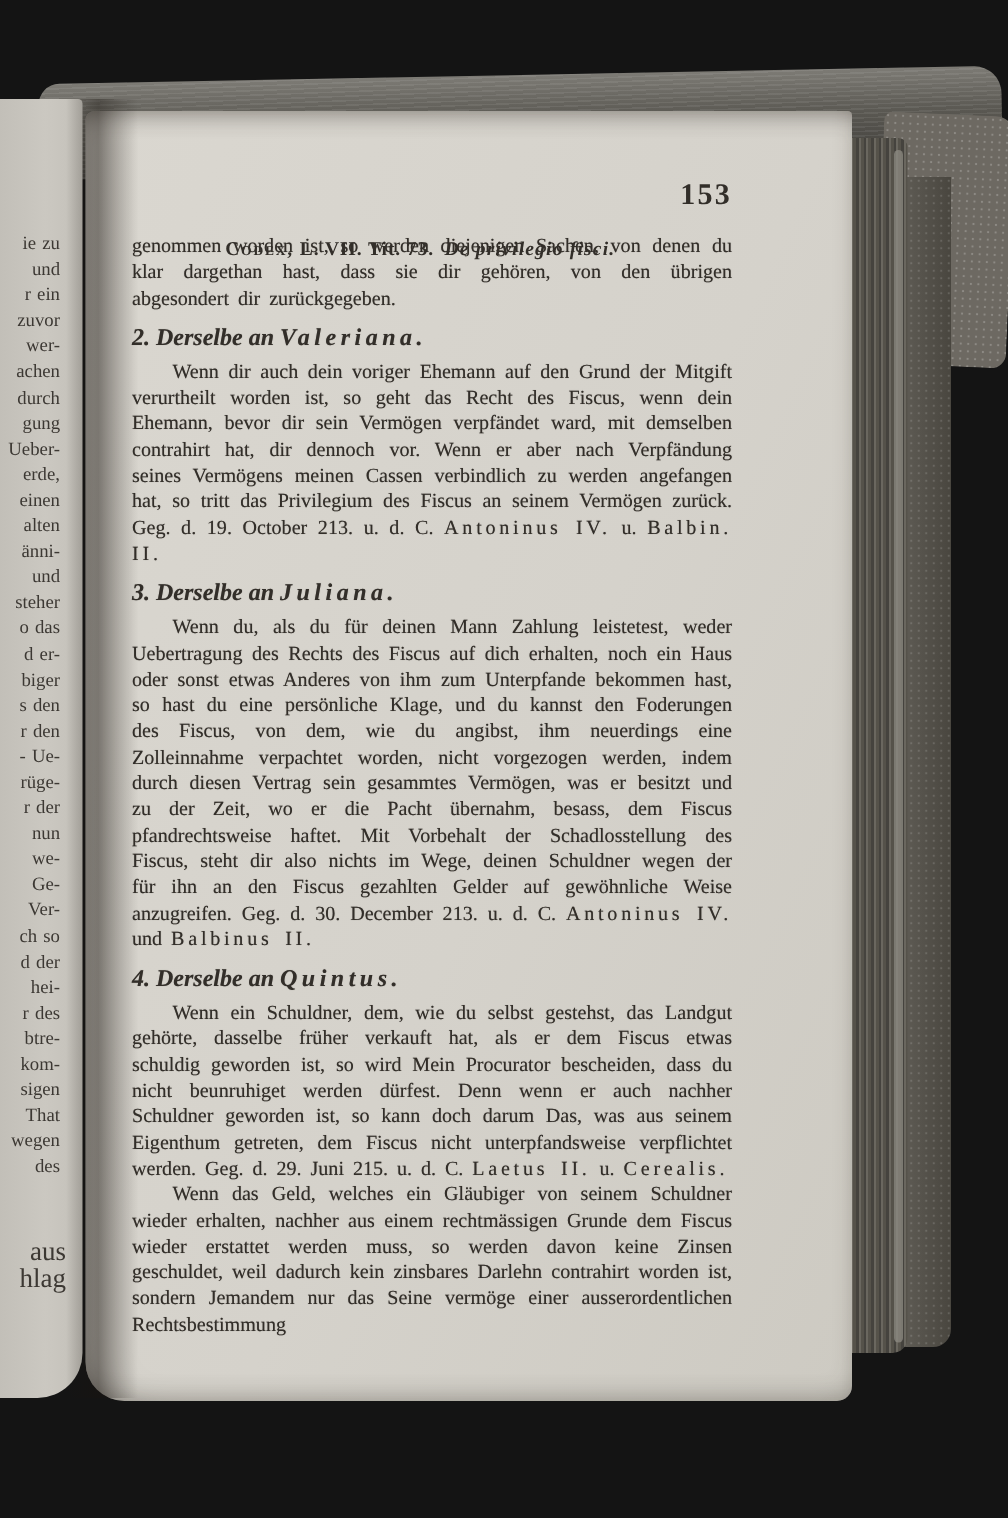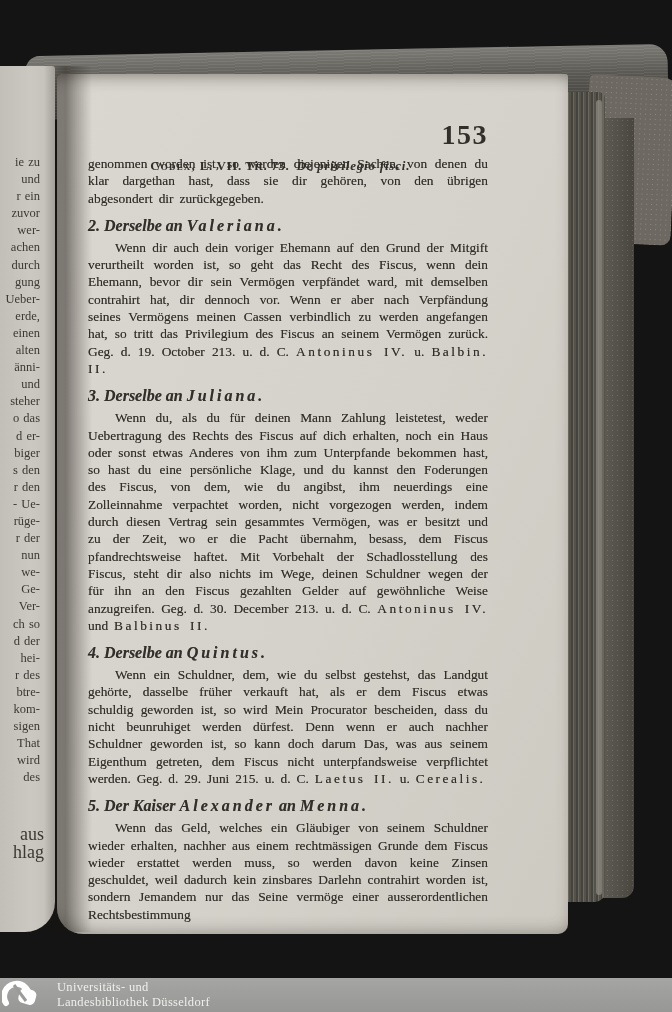--- a/index.html
+++ b/index.html
@@ -44,21 +44,21 @@
     box-shadow:inset 18px 0 28px -16px rgba(25,20,15,.55),
                inset 0 12px 16px -11px rgba(50,45,40,.45),
                inset -5px -10px 16px -9px rgba(60,55,48,.3);
     z-index:2;}
   .content{position:absolute;left:31px;top:48px;width:400px;color:#322e29;}
   .runhead-row{position:relative;height:24px;margin-bottom:9px;}
   .runhead{position:absolute;left:50%;transform:translateX(-53%);top:4px;
     white-space:nowrap;font-size:13px;font-weight:bold;letter-spacing:.6px;margin-top:32px;}
   .sc{font-variant:small-caps;letter-spacing:1.2px;}
   .runhead i{font-weight:bold;letter-spacing:.8px;}
-  .pagenum{position:absolute;right:0;top:-3px;font-size:28px;font-weight:bold;
+  .pagenum{position:absolute;right:0;top:-3px;font-size:20px;font-weight:bold;
     letter-spacing:1.5px;}
   .content p{margin:0;font-size:13.4px;line-height:17.3px;text-align:justify;
     word-spacing:2.6px;text-shadow:0 0 .5px rgba(45,40,35,.55);}
   p.cont{margin-top:4px;}
   .sec-h{margin:10px 0 4px;font-style:italic;font-size:16px;
     font-weight:bold;text-shadow:0 0 .5px rgba(45,40,35,.5);}
   .sec-h .sp{letter-spacing:3px;}
   .sec-body{text-indent:27px;}
   .sec-body .sp{letter-spacing:2.5px;}
   
@@ -110,21 +110,21 @@
         <div>Ge-</div>
         <div>Ver-</div>
         <div>ch so</div>
         <div>d der</div>
         <div>hei-</div>
         <div>r des</div>
         <div>btre-</div>
         <div>kom-</div>
         <div>sigen</div>
         <div>That</div>
-        <div>wird</div>
+        <div>wegen</div>
         <div>des</div>
       </div>
     <div class="frags-lower">
         <div>aus</div>
         <div>hlag</div>
       </div>
   </div>
   <div class="gutter"></div>
 
   <div class="page">
@@ -144,33 +144,21 @@
           </div>
           <div>
             <div class="sec-h"><span>3. </span><span>Derselbe an </span><span class="sp">Juliana.</span></div>
             <p class="sec-body"><span>Wenn du, als du für deinen Mann Zahlung leistetest, weder Uebertragung des Rechts des Fiscus auf dich erhalten, noch ein Haus oder sonst etwas Anderes von ihm zum Unterpfande bekommen hast, so hast du eine persönliche Klage, und du kannst den Foderungen des Fiscus, von dem, wie du angibst, ihm neuerdings eine Zolleinnahme verpachtet worden, nicht vorgezogen werden, indem durch diesen Vertrag sein gesammtes Vermögen, was er besitzt und zu der Zeit, wo er die Pacht übernahm, besass, dem Fiscus pfandrechtsweise haftet. Mit Vorbehalt der Schadlosstellung des Fiscus, steht dir also nichts im Wege, deinen Schuldner wegen der für ihn an den Fiscus gezahlten Gelder auf gewöhnliche Weise anzugreifen. Geg. d. 30. December 213. u. d. C. </span><span class="sp">Antoninus IV.</span><span> und </span><span class="sp">Balbinus II.</span></p>
           </div>
           <div>
             <div class="sec-h"><span>4. </span><span>Derselbe an </span><span class="sp">Quintus.</span></div>
             <p class="sec-body"><span>Wenn ein Schuldner, dem, wie du selbst gestehst, das Landgut gehörte, dasselbe früher verkauft hat, als er dem Fiscus etwas schuldig geworden ist, so wird Mein Procurator bescheiden, dass du nicht beunruhiget werden dürfest. Denn wenn er auch nachher Schuldner geworden ist, so kann doch darum Das, was aus seinem Eigenthum getreten, dem Fiscus nicht unterpfandsweise verpflichtet werden. Geg. d. 29. Juni 215. u. d. C. </span><span class="sp">Laetus II.</span><span> u. </span><span class="sp">Cerealis.</span></p>
           </div>
           <div>
-            <div class="sec-h"><span>5. </span><span>Der Kaiser </span><span class="sp">Alexander</span><span> an </span><span class="sp">Menna.</span></div>
             <p class="sec-body"><span>Wenn das Geld, welches ein Gläubiger von seinem Schuldner wieder erhalten, nachher aus einem rechtmässigen Grunde dem Fiscus wieder erstattet werden muss, so werden davon keine Zinsen geschuldet, weil dadurch kein zinsbares Darlehn contrahirt worden ist, sondern Jemandem nur das Seine vermöge einer ausserordentlichen Rechtsbestimmung</span></p>
           </div>
         </div>
 
     </div>
   </div>
 
-  <div class="bottom-bar">
-    <svg class="ulb-logo" width="48" height="32" viewBox="0 0 48 32">
-      <path d="M4 24 A 12.5 12.5 0 1 1 27 19" fill="none" stroke="#ffffff" stroke-width="6" stroke-linecap="round"></path>
-      <rect x="17" y="10" width="17" height="15" rx="5" fill="#ffffff" transform="rotate(16 25 17)"></rect>
-      <line x1="12" y1="6" x2="24" y2="22" stroke="#9b9b99" stroke-width="3"></line>
-    </svg>
-    <div class="libname">
-      <div>Universitäts- und</div>
-      <div>Landesbibliothek Düsseldorf</div>
-    </div>
-  </div>
 
 </div>
 
 </body></html>

